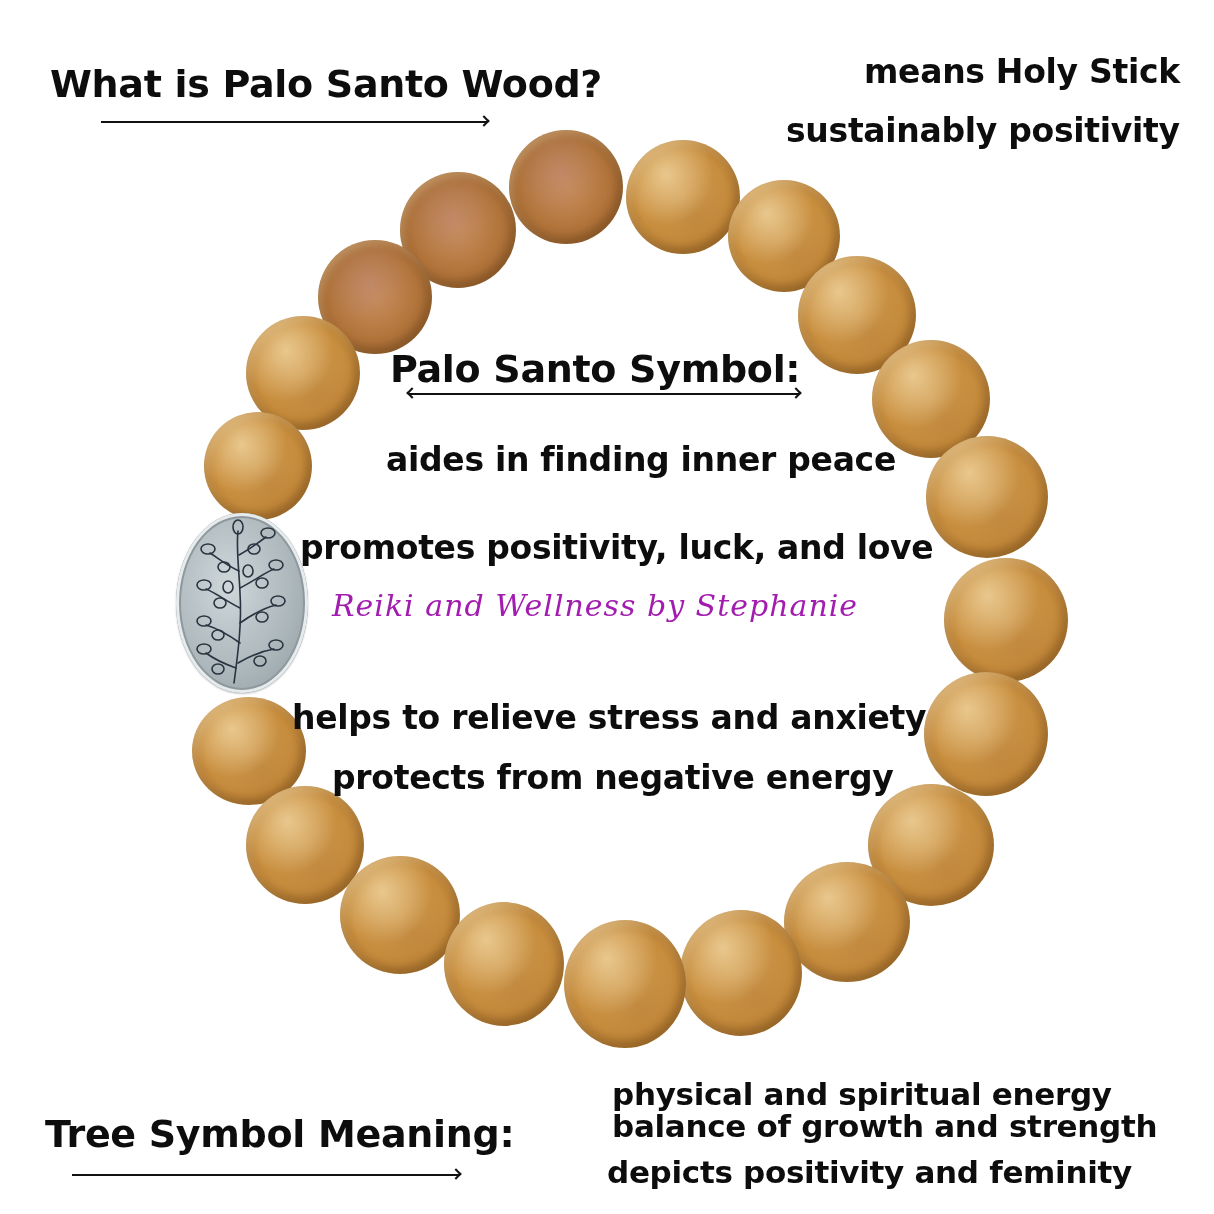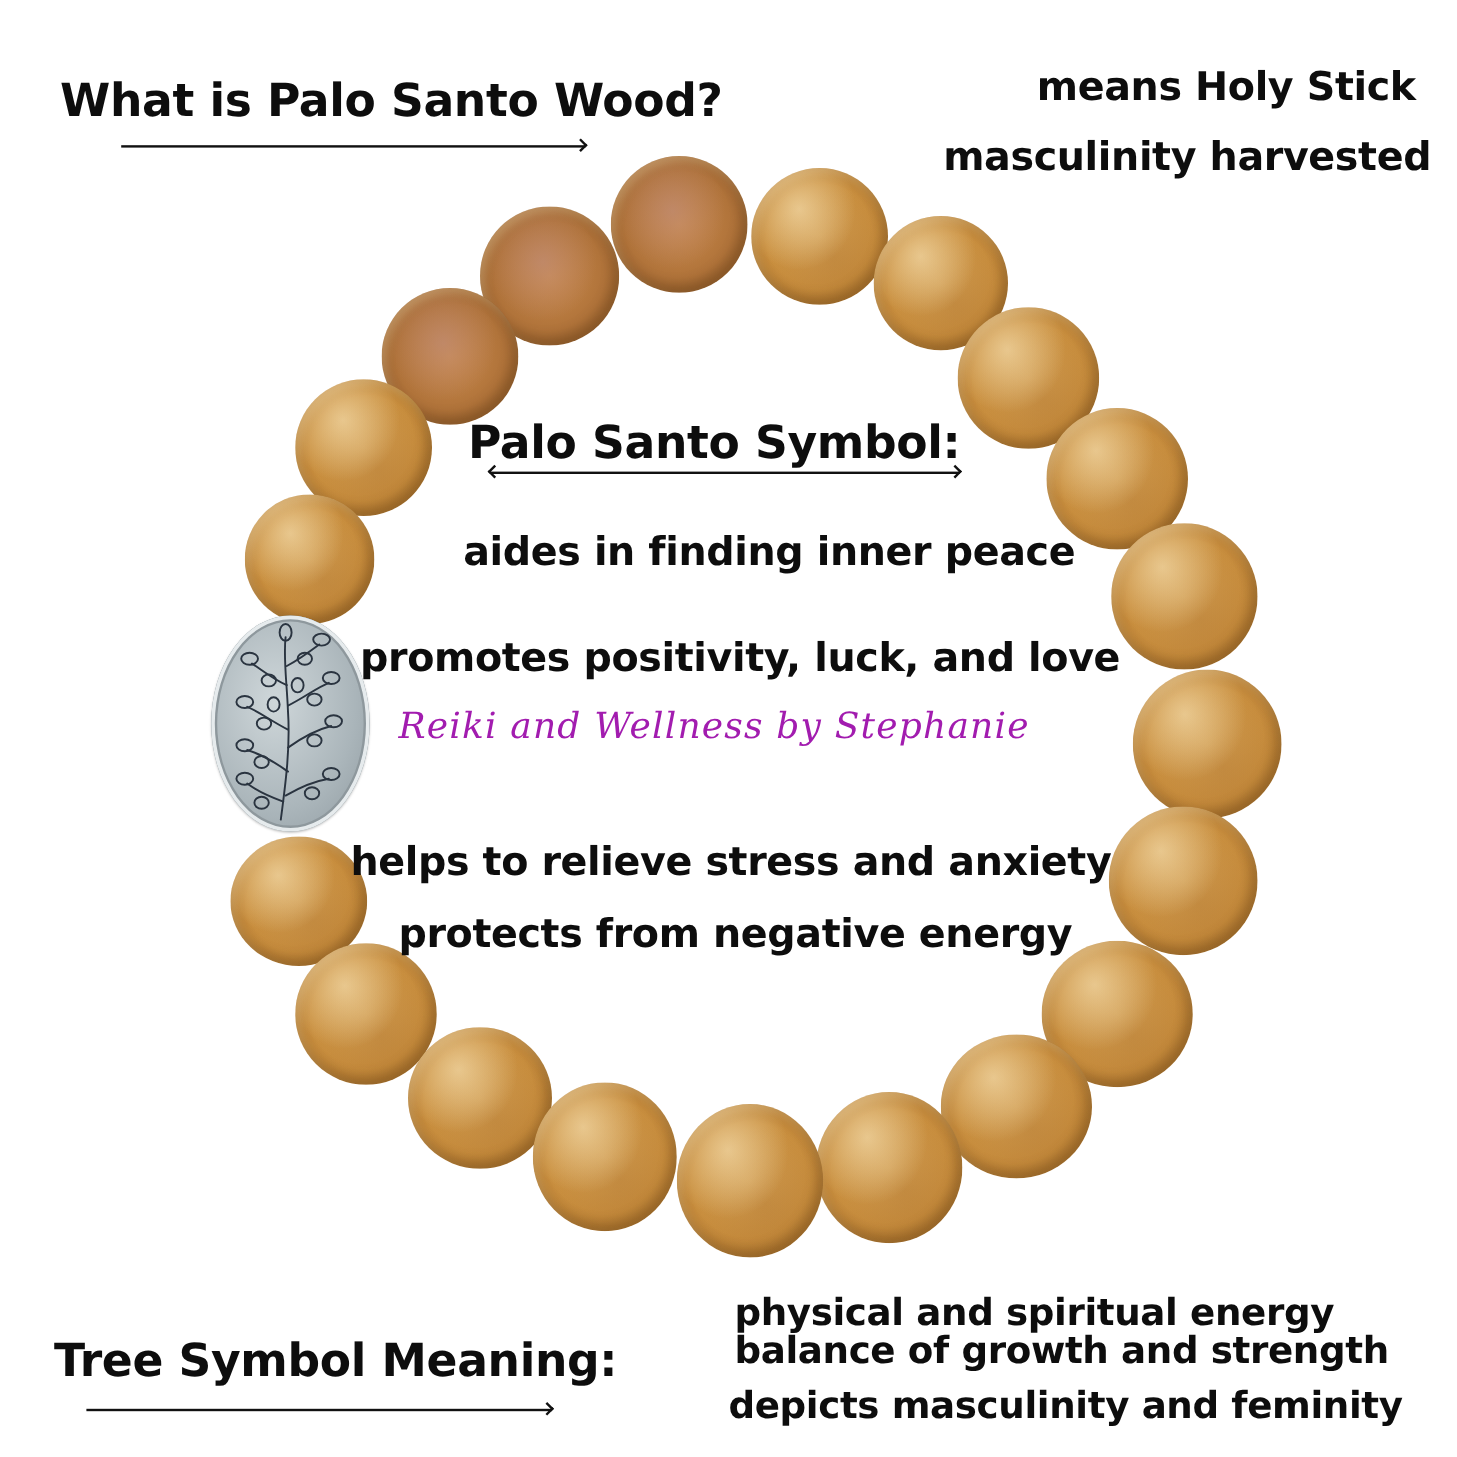--- a/index.html
+++ b/index.html
@@ -35,21 +35,21 @@
   </style>
 </head>
 <body>
 
 <div class="txt h1" style="left:50px; top:62px;">What is Palo Santo Wood?</div>
 <div class="arrow" style="left:101px; top:121px; width:387px;">
     <span class="head-r"></span>
   </div>
 
 <div class="txt t32" style="left:864px; top:52px;">means Holy Stick</div>
-<div class="txt t32" style="left:786px; top:111px;">masculinity harvested</div>
+<div class="txt t32" style="left:786px; top:111px;">sustainably positivity</div>
 
 <div>
   <div class="bead dark" style="left:509px; top:130px; width:114px; height:114px;"></div>
   <div class="bead" style="left:626px; top:140px; width:114px; height:114px;"></div>
   <div class="bead dark" style="left:400px; top:172px; width:116px; height:116px;"></div>
   <div class="bead" style="left:728px; top:180px; width:112px; height:112px;"></div>
   <div class="bead dark" style="left:318px; top:240px; width:114px; height:114px;"></div>
   <div class="bead" style="left:798px; top:256px; width:118px; height:118px;"></div>
   <div class="bead" style="left:246px; top:316px; width:114px; height:114px;"></div>
   <div class="bead" style="left:872px; top:340px; width:118px; height:118px;"></div>
@@ -114,13 +114,13 @@
 <div class="txt t32" style="left:292px; top:672px;margin-top:26px;">helps to relieve stress and anxiety</div>
 <div class="txt t32" style="left:332px; top:758px;">protects from negative energy</div>
 
 <div class="txt h1" style="left:45px; top:1112px;">Tree Symbol Meaning:</div>
 <div class="arrow" style="left:72px; top:1174px; width:388px;">
     <span class="head-r"></span>
   </div>
 
 <div class="txt t31" style="left:612px; top:1108px;">balance of growth and strength</div>
 <div class="txt t31" style="left:612px; top:1076px;">physical and spiritual energy</div>
-<div class="txt t31" style="left:607px; top:1154px;">depicts masculinity and feminity</div>
+<div class="txt t31" style="left:607px; top:1154px;">depicts positivity and feminity</div>
 
 </body></html>

